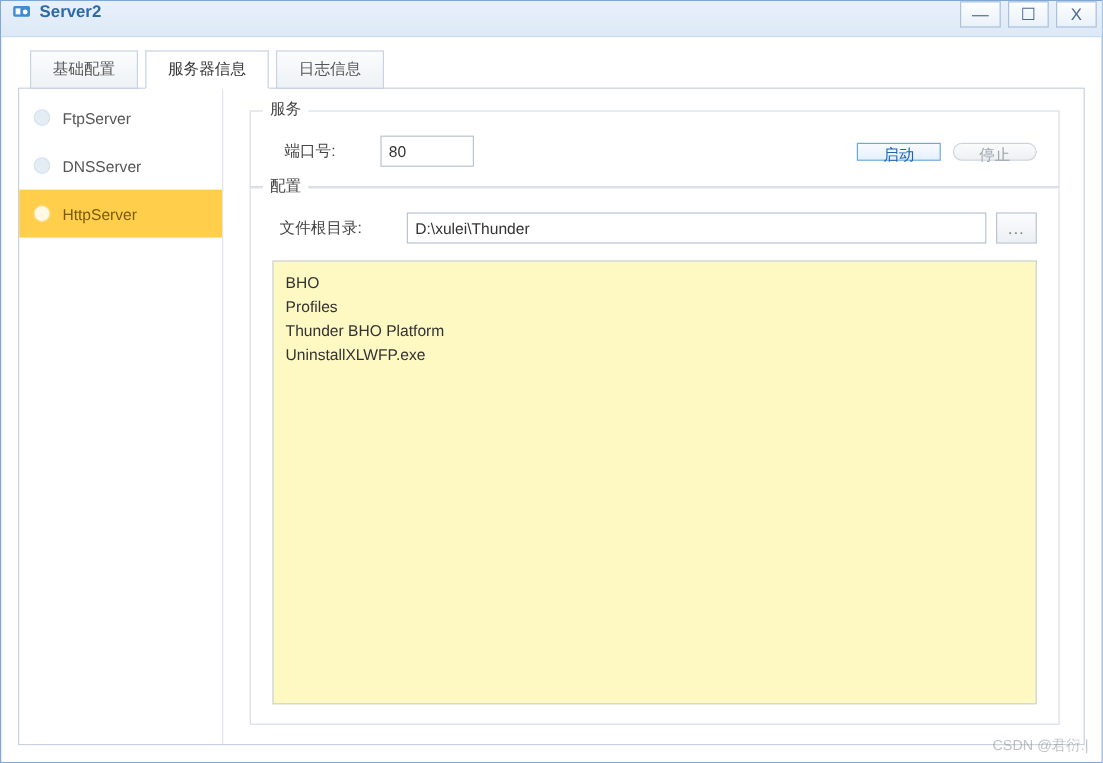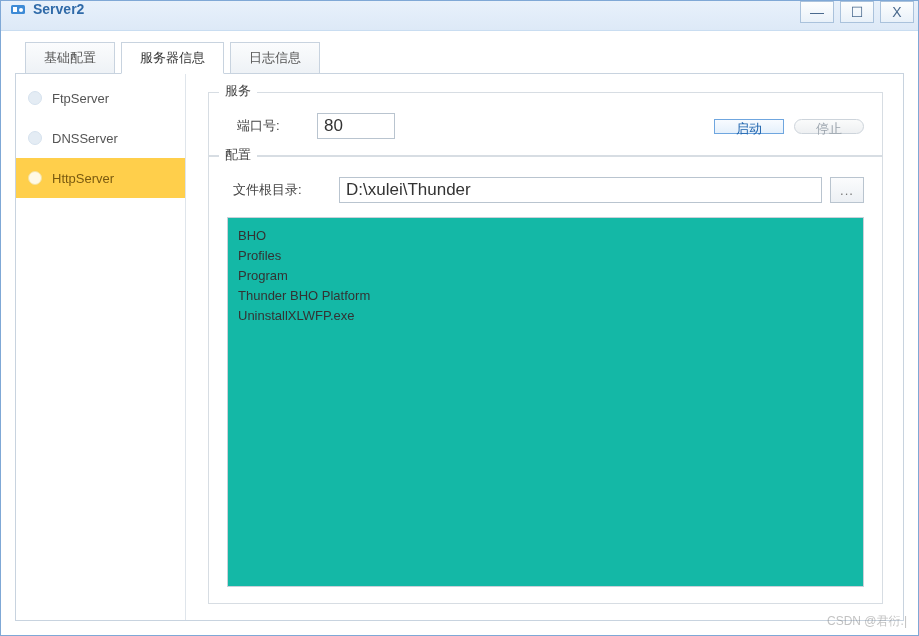--- a/index.html
+++ b/index.html
@@ -127,21 +127,21 @@
       font-size: 13px;
       color: #444;
     }
     .row { display: flex; align-items: center; }
     .label { color: #444; }
     .port-row .label { width: 90px; padding-left: 10px;}
     input.txt {
       border: 1px solid #b9c4cf;
       height: 26px;
       padding: 2px 6px;
-      font-size: 17px;
+      font-size: 13px;
       color: #333;
       background: #fff;
     }
     .port-input { width: 78px; }
     .spacer { flex: 1; }
     .btn {
       min-width: 70px;
       height: 15px;
       border: 1px solid #b6c2cf;
       background: linear-gradient(#fdfefe,#edf2f7);
@@ -172,21 +172,21 @@
       color: #777;
       display: flex; align-items: center; justify-content: center;
       cursor: pointer;
       letter-spacing: 1px;
     }
     .file-list {
       margin-top: 14px;
       flex: 1;
       min-height: 260px;
       border: 1px solid #c9d1d9;
-      background: #14b8a6;
+      background: #fef9c3;
       padding: 8px 10px;
       overflow: auto;
     }
     .file-item { line-height: 20px; color: #333; }
     .watermark {
       position: absolute;
       right: 12px; bottom: 6px;
       color: rgba(120,120,120,0.45);
       font-size: 12px;
       pointer-events: none;
@@ -252,21 +252,20 @@
         <div class="groupbox config-box">
           <span class="legend">配置</span>
           <div class="row root-row">
             <span class="label">文件根目录:</span>
             <input class="txt root-input" value="D:\xulei\Thunder" style="">
             <div class="browse-btn">...</div>
           </div>
           <div class="file-list">
             <div class="file-item">BHO</div>
             <div class="file-item">Profiles</div>
-            <div class="file-item">Program</div>
             <div class="file-item">Thunder BHO Platform</div>
             <div class="file-item">UninstallXLWFP.exe</div>
           </div>
         </div>
 
       </div>
     </div>
   </div>
 </div>
 

